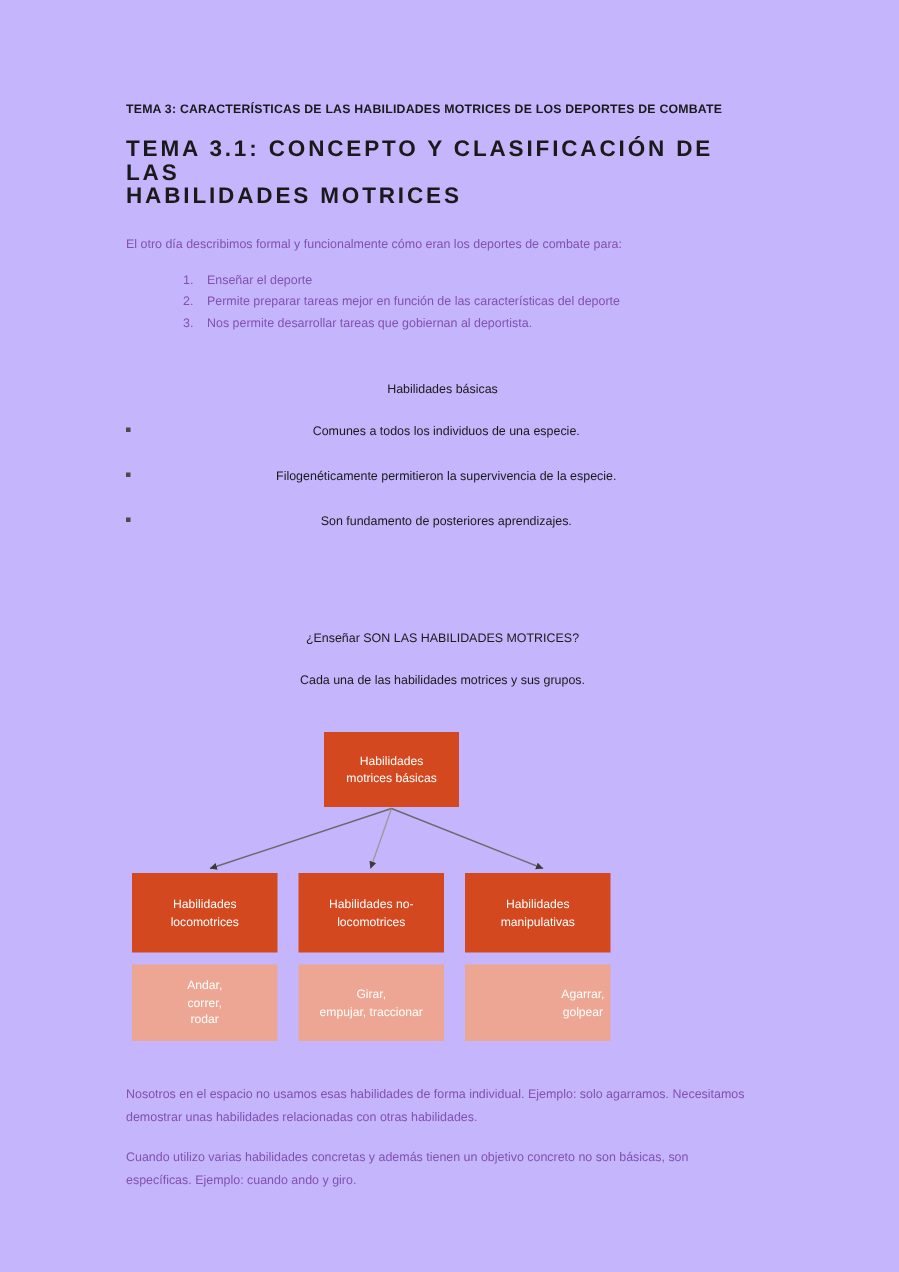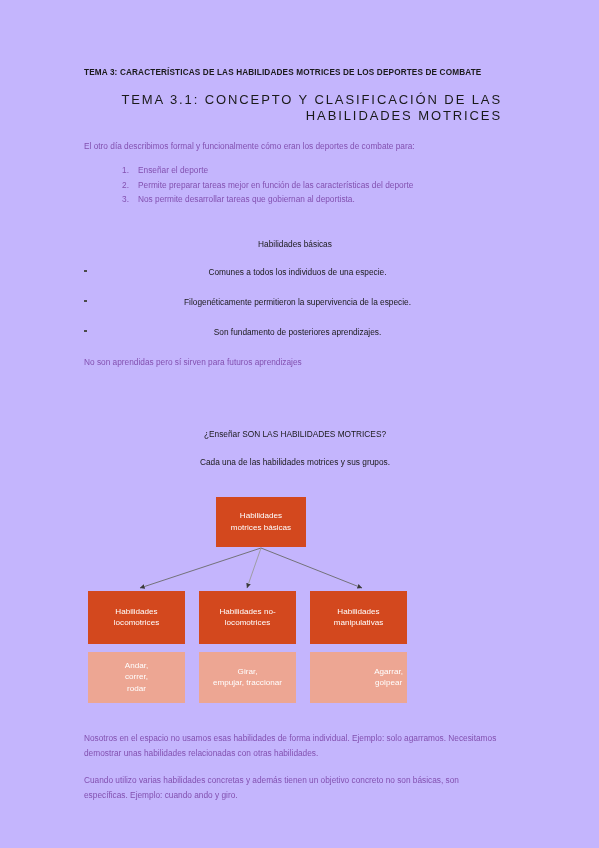--- a/index.html
+++ b/index.html
@@ -32,27 +32,26 @@
   .h-main {
     font-size: 8.2px;
     font-weight: bold;
     color: #1a1a1a;
     letter-spacing: 0.15px;
     line-height: 13px;
     margin: 0 0 13px 0;
     white-space: nowrap;
   }
   .h-sub {
-    font-size: 13px;
-    font-weight: normal;
+    font-size: 15px;
+    font-weight: bold;
     color: #1a1a1a;
     letter-spacing: 1.9px;
     line-height: 15.5px;
     margin: 0 0 16px 0;
-    text-align: right;
   }
 
   
   .p-purple {
     font-size: 8.3px;
     color: #8351b0;
     line-height: 14px;
     margin: 0 0 10px 0;
   }
   .p-purple-block {
@@ -192,21 +191,20 @@
     </ol>
 
     <div class="spacer-lg"></div>
 
     <div class="p-dark">Habilidades básicas</div>
 
     <div class="bullet-row">Comunes a todos los individuos de una especie.</div>
     <div class="bullet-row">Filogenéticamente permitieron la supervivencia de la especie.</div>
     <div class="bullet-row">Son fundamento de posteriores aprendizajes.</div>
 
-    <div class="p-purple">No son aprendidas pero sí sirven para futuros aprendizajes</div>
 
     <div class="spacer-lg"></div>
     <div class="spacer-md"></div>
 
     <div class="p-dark">¿Enseñar SON LAS HABILIDADES MOTRICES?</div>
     <div class="p-dark">Cada una de las habilidades motrices y sus grupos.</div>
 
     <div class="spacer-sm"></div>
 
     <div class="diagram">

